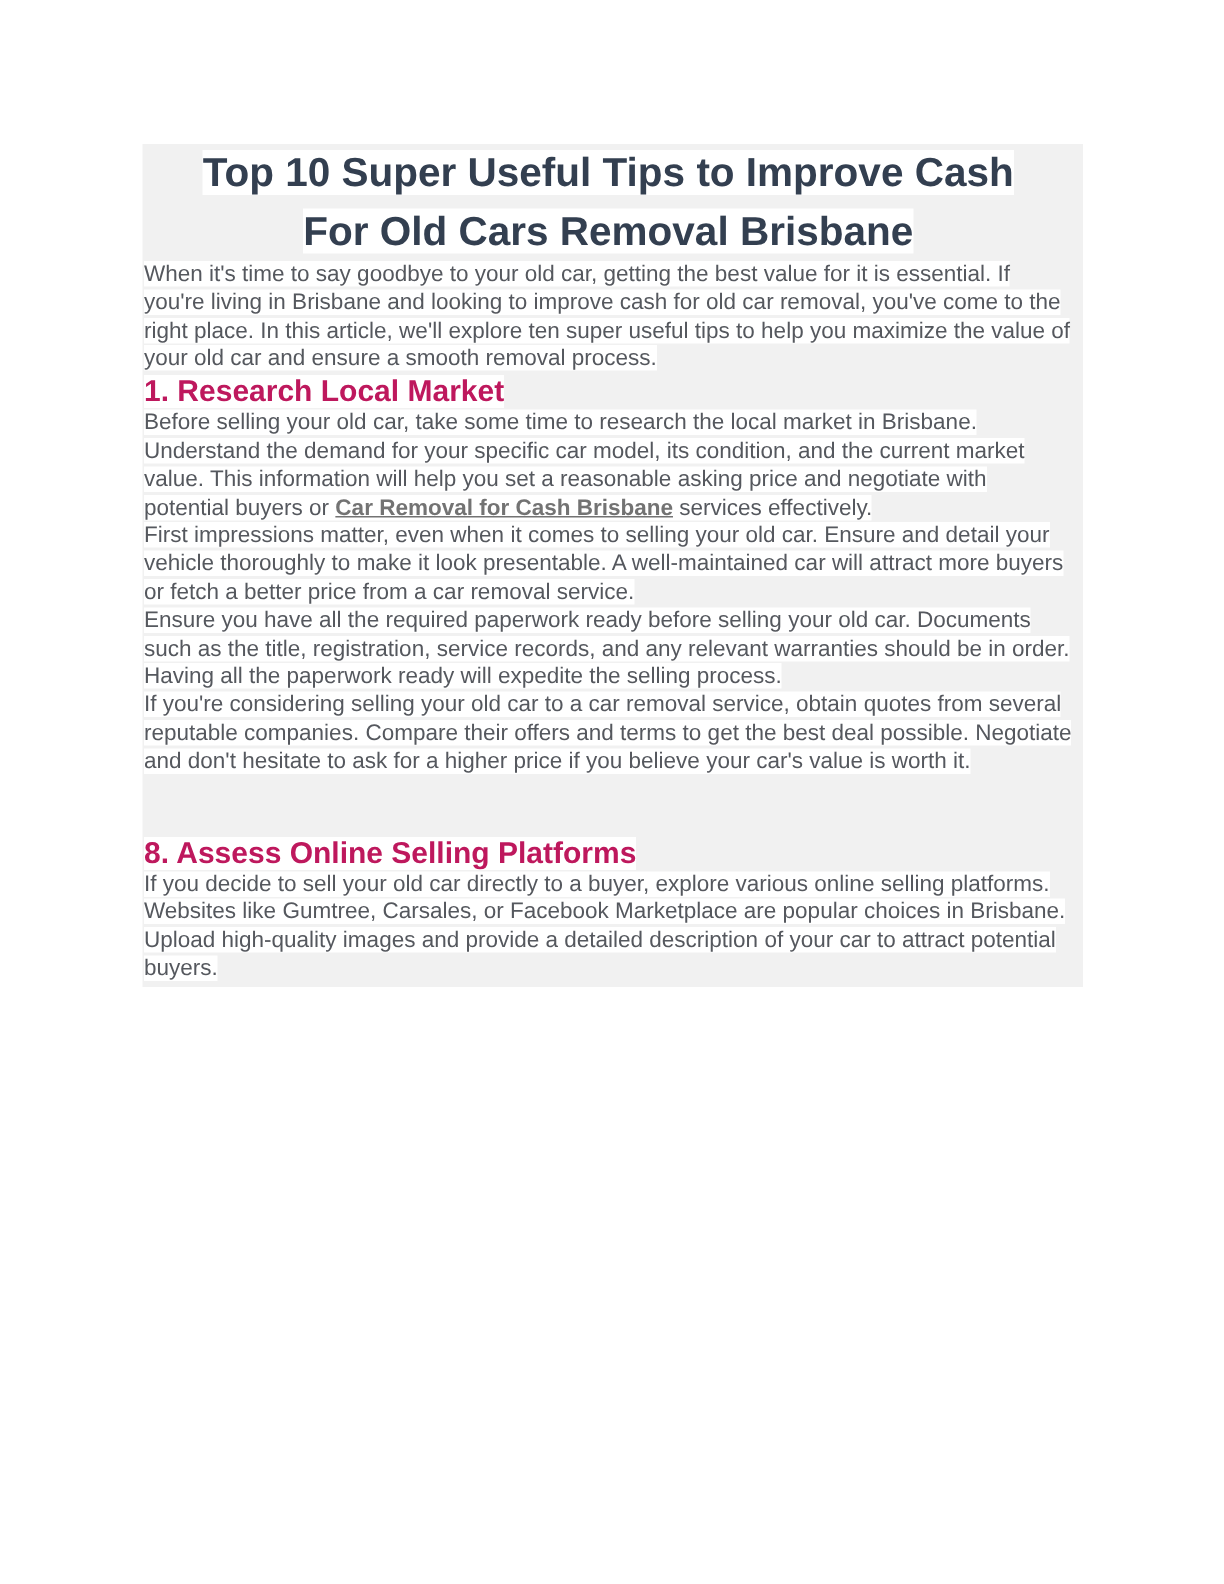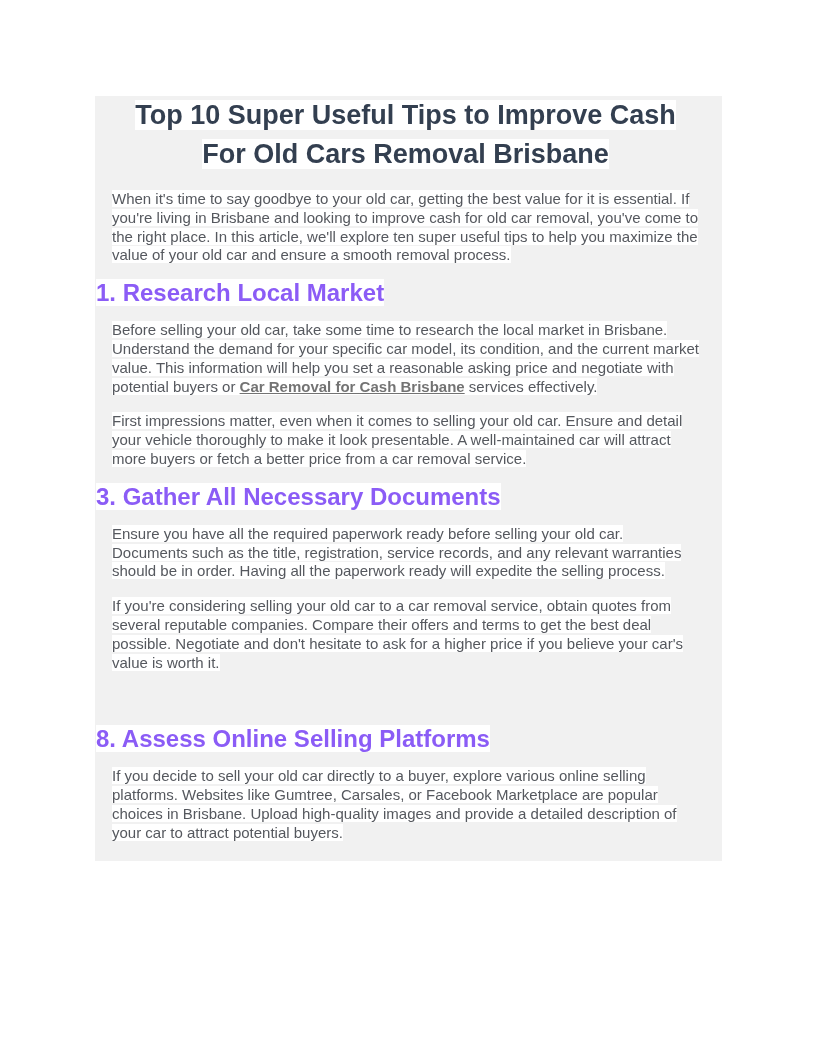--- a/index.html
+++ b/index.html
@@ -27,27 +27,27 @@
   .title-line {
     text-align: center;
     font-size: 27px;
     line-height: 39px;
     font-weight: bold;
     color: #333F50;
     margin: 0;
   }
   h2.section-heading {
     margin: 0;
-    font-size: 24px;
+    font-size: 20px;
     line-height: 24px;
     font-weight: bold;
-    color: #8b5cf6;
+    color: #be185d;
   }
   p.body-paragraph {
-    margin: 16px;
+    margin: 0;
     font-size: 15px;
     line-height: 18.8px;
     color: #55585E;
   }
   .hl {
     background: #ffffff;
   }
   a.inline-link {
     color: #737373;
     font-weight: bold;
@@ -69,21 +69,20 @@
       <div class="title-line"><span class="hl">For Old Cars Removal Brisbane</span></div>
     </h1>
 
     <p class="body-paragraph"><span class="hl">When it's time to say goodbye to your old car, getting the best value for it is essential. If you're living in Brisbane and looking to improve cash for old car removal, you've come to the right place. In this article, we'll explore ten super useful tips to help you maximize the value of your old car and ensure a smooth removal process.</span></p>
 
     <h2 class="section-heading"><span class="hl">1. Research Local Market</span></h2>
     <p class="body-paragraph"><span class="hl"><span>Before selling your old car, take some time to research the local market in Brisbane. Understand the demand for your specific car model, its condition, and the current market value. This information will help you set a reasonable asking price and negotiate with potential buyers or </span><a class="inline-link">Car Removal for Cash Brisbane</a><span> services effectively.</span></span></p>
 
     <p class="body-paragraph"><span class="hl">First impressions matter, even when it comes to selling your old car. Ensure and detail your vehicle thoroughly to make it look presentable. A well-maintained car will attract more buyers or fetch a better price from a car removal service.</span></p>
 
-    <h2 class="section-heading"><span class="hl">3. Gather All Necessary Documents</span></h2>
     <p class="body-paragraph"><span class="hl">Ensure you have all the required paperwork ready before selling your old car. Documents such as the title, registration, service records, and any relevant warranties should be in order. Having all the paperwork ready will expedite the selling process.</span></p>
 
     <p class="body-paragraph"><span class="hl">If you're considering selling your old car to a car removal service, obtain quotes from several reputable companies. Compare their offers and terms to get the best deal possible. Negotiate and don't hesitate to ask for a higher price if you believe your car's value is worth it.</span></p>
 
     <div class="empty-paragraph"></div>
 
     <h2 class="section-heading"><span class="hl">8. Assess Online Selling Platforms</span></h2>
     <p class="body-paragraph"><span class="hl">If you decide to sell your old car directly to a buyer, explore various online selling platforms. Websites like Gumtree, Carsales, or Facebook Marketplace are popular choices in Brisbane. Upload high-quality images and provide a detailed description of your car to attract potential buyers.</span></p>
 
   </div>

